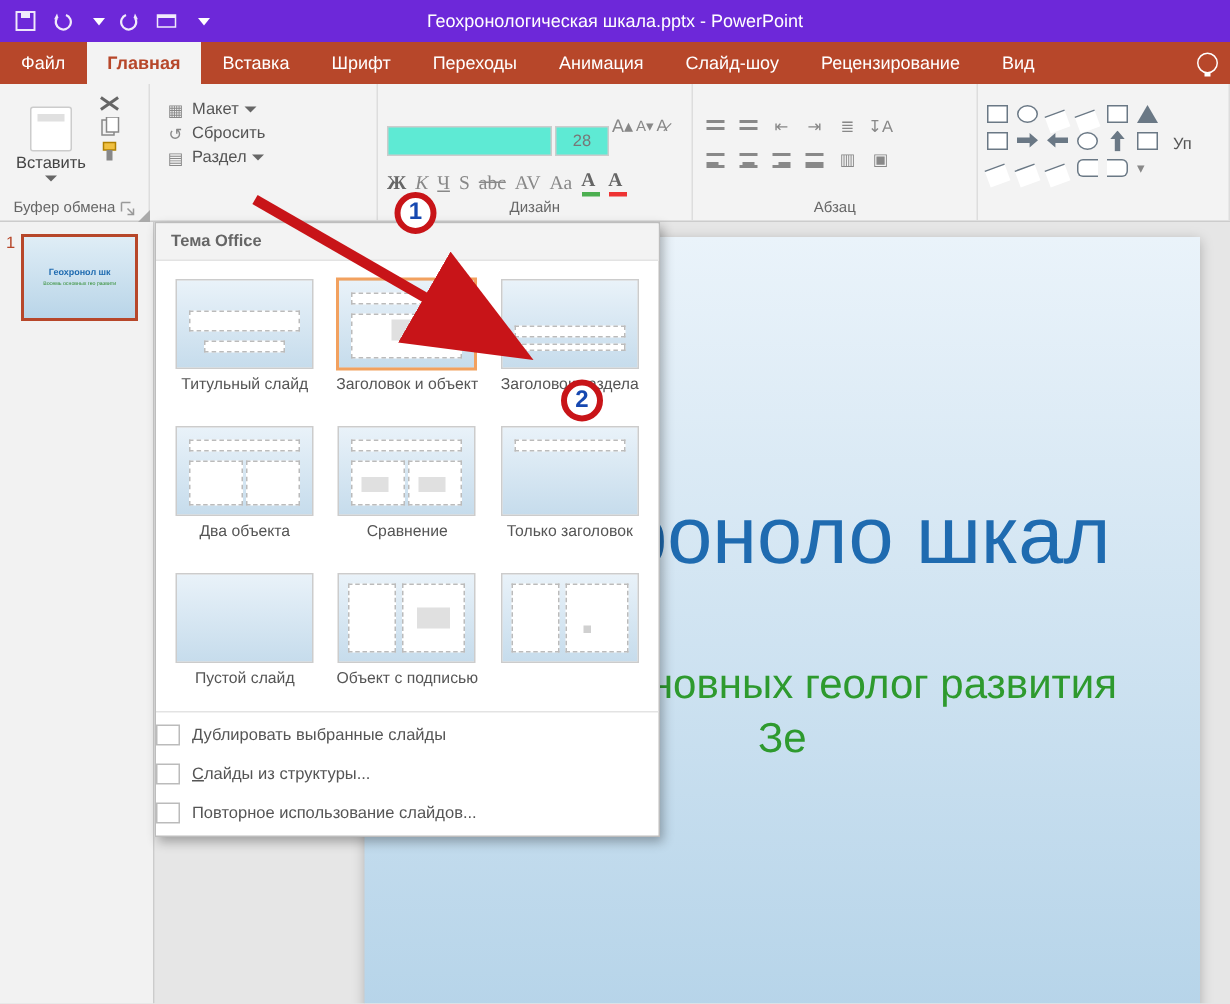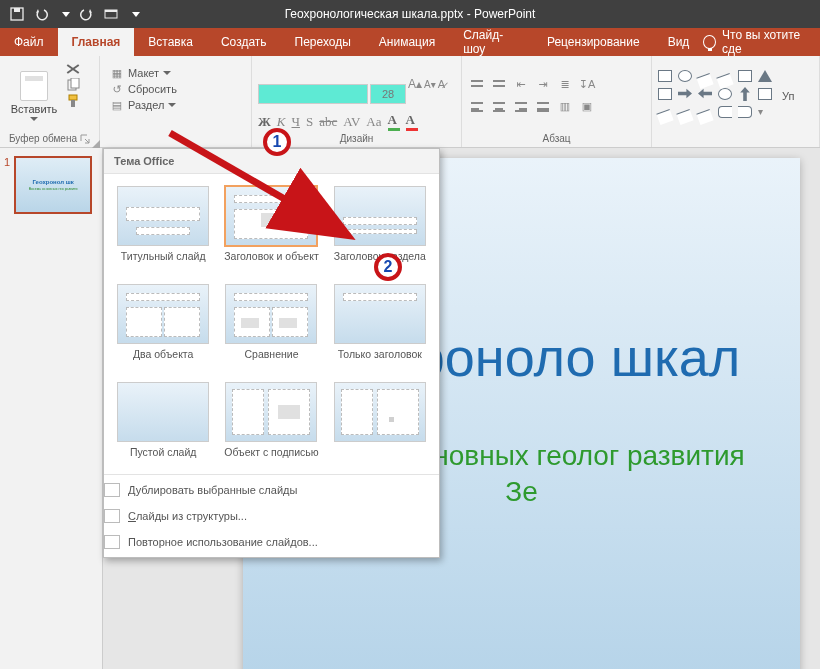--- a/index.html
+++ b/index.html
@@ -1,19 +1,19 @@
 <!DOCTYPE html>
 <html><head>
 <meta charset="utf-8">
 <style>
   * { box-sizing: border-box; margin: 0; padding: 0; font-family: "Segoe UI", Arial, sans-serif; }
   html, body { width: 820px; height: 669px; overflow: hidden; background: #e6e6e6; }
 
   
-  .title-bar { height: 28px; background: #404040; display: flex; align-items: center; color: #fff; font-size: 12px; position: relative; }
+  .title-bar { height: 28px; background: #6d28d9; display: flex; align-items: center; color: #fff; font-size: 12px; position: relative; }
   .qat { display: flex; align-items: center; gap: 10px; padding-left: 10px; }
   .qat .icon { width: 14px; height: 14px; display: inline-flex; align-items: center; justify-content: center; opacity: .9; }
   .chev-down { width: 0; height: 0; border-left: 4px solid transparent; border-right: 4px solid transparent; border-top: 5px solid #fff; margin-left: 4px; }
   .title-text { position: absolute; left: 50%; transform: translateX(-50%); white-space: nowrap; }
 
   
   .tab-row { height: 28px; background: #b7472a; display: flex; align-items: stretch; color: #fff; font-size: 12px; }
   .tab { padding: 0 14px; display: flex; align-items: center; cursor: pointer; }
   .tab.file { font-weight: 400; }
   .tab.active { background: #f3f3f3; color: #b7472a; font-weight: 600; }
@@ -139,29 +139,28 @@
       </span>
     <span class="chev-down"></span>
   </div>
   <div class="title-text">Геохронологическая шкала.pptx - PowerPoint</div>
 </div>
 
 <div class="tab-row">
   <div class="tab file">Файл</div>
   <div class="tab active">Главная</div>
   <div class="tab">Вставка</div>
-  <div class="tab">Создать</div>
+  <div class="tab">Шрифт</div>
   <div class="tab">Переходы</div>
   <div class="tab">Анимация</div>
   <div class="tab">Слайд-шоу</div>
   <div class="tab">Рецензирование</div>
   <div class="tab">Вид</div>
   <div class="right">
     <span class="bulb"></span>
-    <span>Что вы хотите сде</span>
   </div>
 </div>
 
 <div class="ribbon">
   <div class="group" style="width:100px">
     <div class="group-content">
       <div class="big-btn">
         <div class="pastel-icon"></div>
         <div>Вставить</div>
         <span class="drop-tri"></span>

